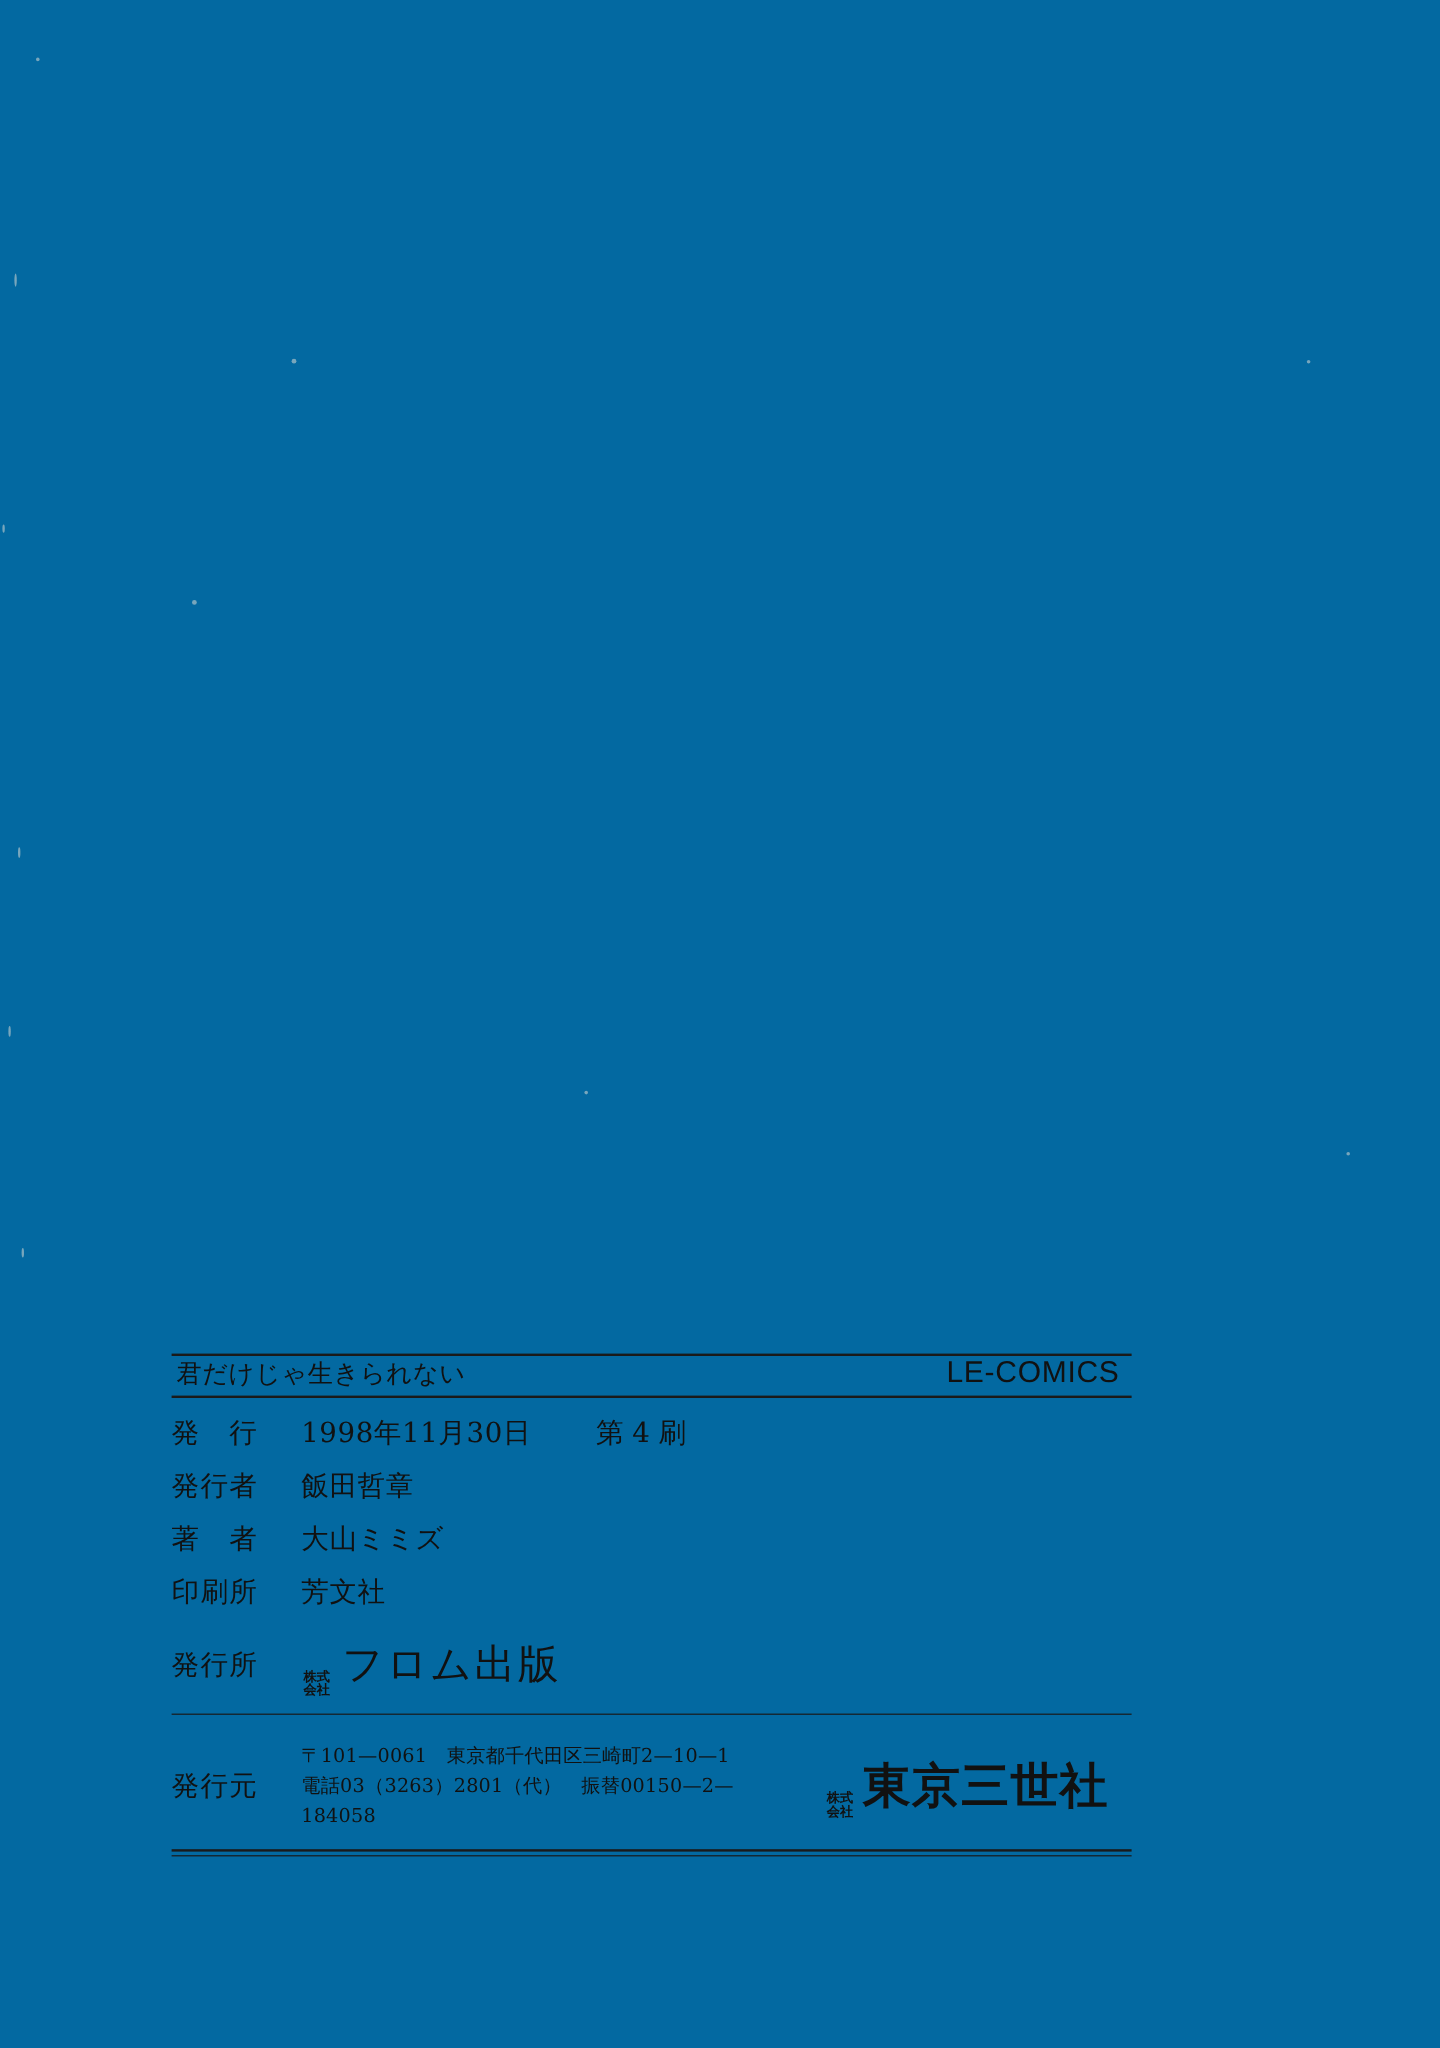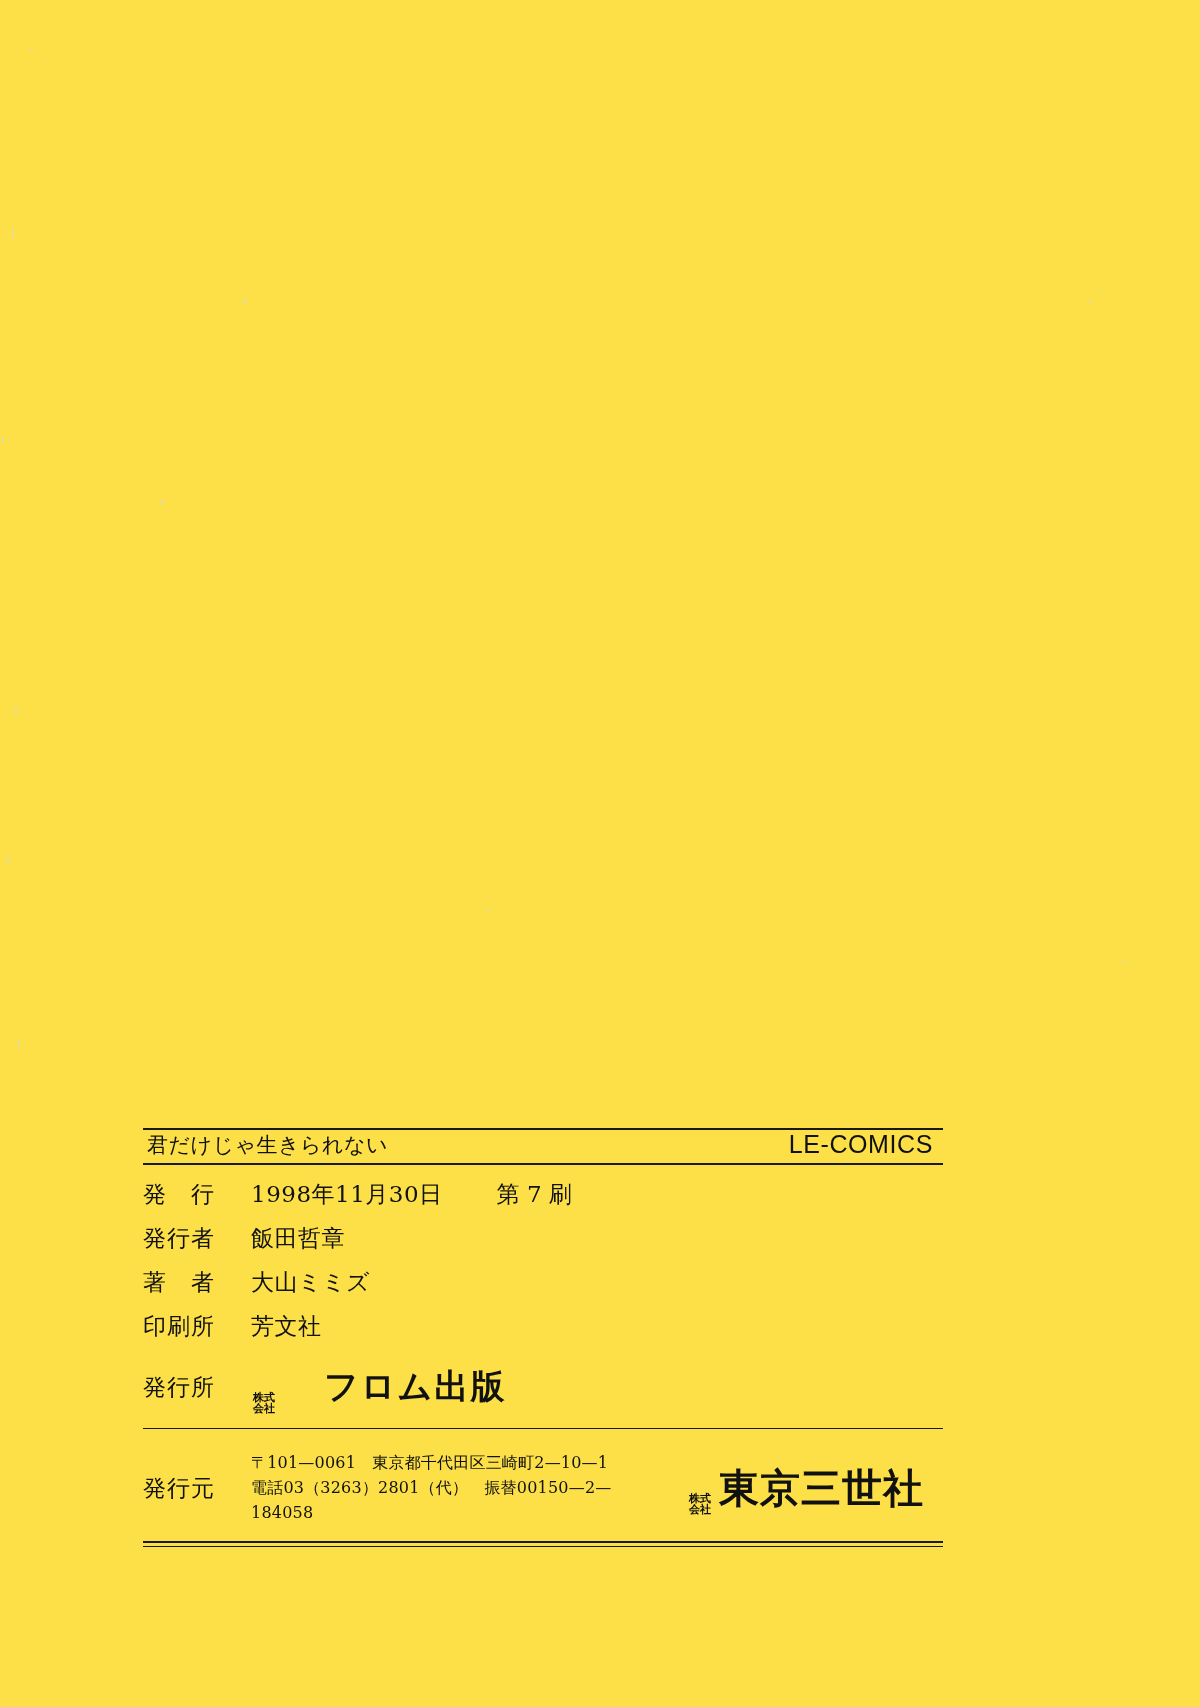--- a/index.html
+++ b/index.html
@@ -12,21 +12,21 @@
     height: 1707px;
     position: relative;
     font-family: "DejaVu Sans", "Liberation Sans", sans-serif;
     color: #111111;
     overflow: hidden;
   }
 
   .page {
     position: absolute;
     inset: 0;
-    background: #fde047;
+    background: #0369a1;
   }
 
   
   .speck {
     position: absolute;
     background: #d8d8d4;
     border-radius: 50%;
     opacity: .55;
   }
 
@@ -102,24 +102,23 @@
     font-family: "DejaVu Serif", "Liberation Serif", serif;
     margin-right: 10px;
     margin-left: 2px;
     letter-spacing: 0;
     text-align: center;
     font-weight: 700;
     margin-top: 32px;
   }
   .pub-name {
     font-size: 34px;
-    font-weight: 700;
+    font-weight: 400;
     font-family: "DejaVu Serif", "Liberation Serif", serif;
     letter-spacing: 2px;
-    margin-left: 39px;
   }
 
   .issuer-block {
     display: flex;
     align-items: center;
     margin-top: 22px;
     margin-bottom: 16px;
   }
   .issuer-label {
     width: 108px;
@@ -188,21 +187,21 @@
       <div class="imprint">LE-COMICS</div>
     </div>
 
     <div class="rule"></div>
 
     <div class="entries">
 
       <div class="entry">
         <div class="entry-label">発　行</div>
         <div class="entry-value">1998年11月30日</div>
-        <div class="entry-extra">第 7 刷</div>
+        <div class="entry-extra">第 4 刷</div>
       </div>
 
       <div class="entry">
         <div class="entry-label">発行者</div>
         <div class="entry-value">飯田哲章</div>
       </div>
 
       <div class="entry">
         <div class="entry-label">著　者</div>
         <div class="entry-value">大山ミミズ</div>

